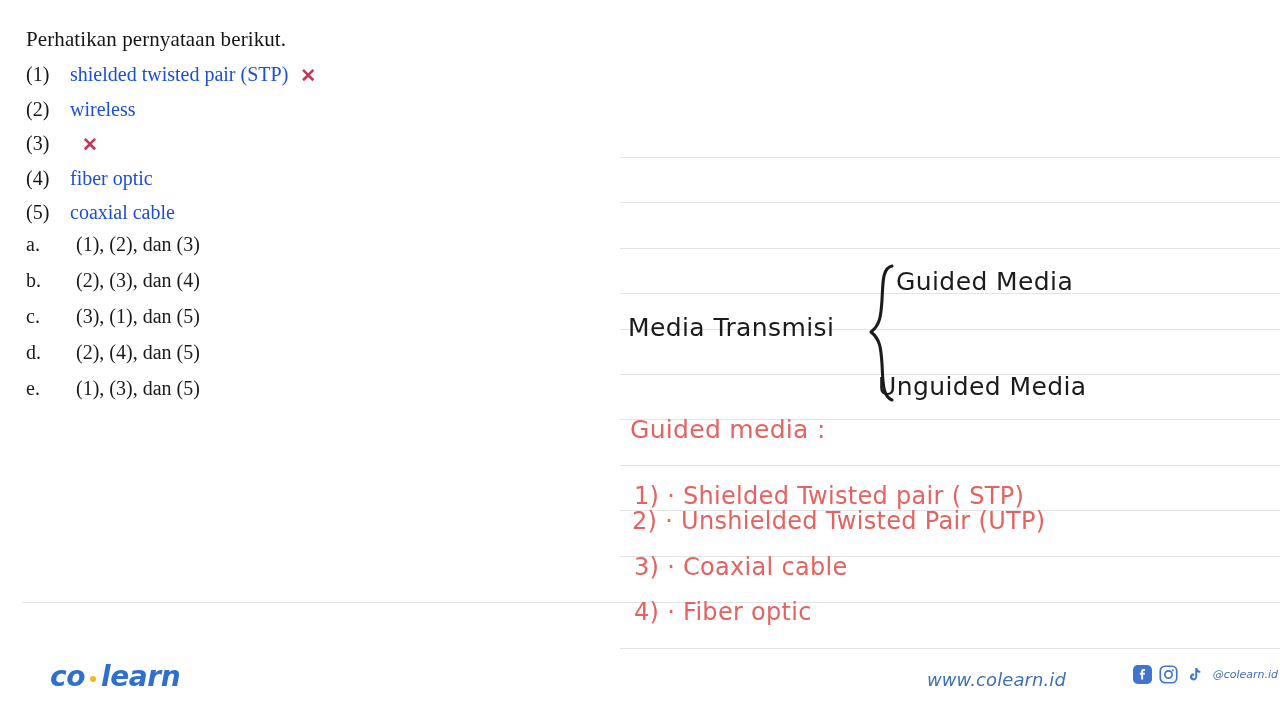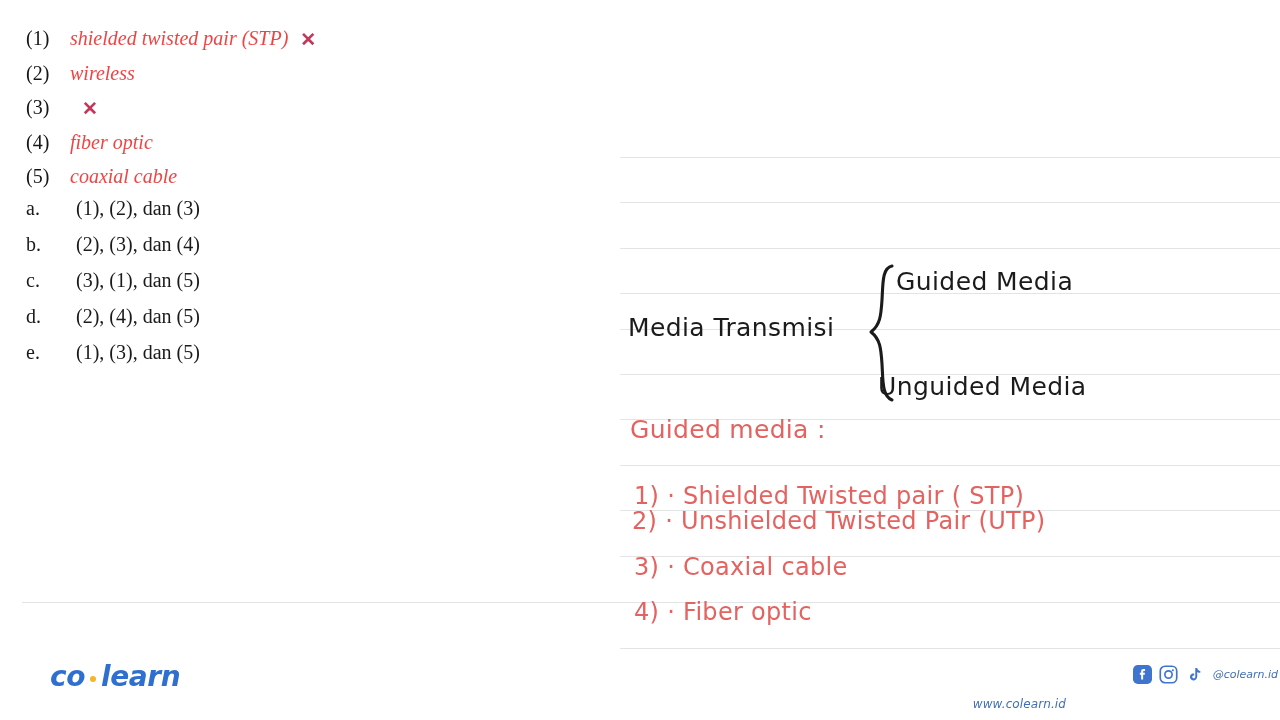--- a/index.html
+++ b/index.html
@@ -50,23 +50,22 @@
     font-size: 20px;
     line-height: 1.2;
   }
   .stmt-num {
     width: 44px;
     flex: none;
     font-family: "Liberation Serif", serif;
     color: #161616;
   }
   .stmt-text {
-    font-style: italic;
     font-family: "Liberation Serif", serif;
-    color: #ef4444;
+    color: #1d4ed8;
     white-space: pre;
   }
   .xmark {
     display: inline-block;
     margin-left: 12px;
     color: #c2375a;
     font-style: normal;
     font-family: "Liberation Sans", sans-serif;
     font-weight: 600;
     font-size: 19px;
@@ -155,24 +154,23 @@
     background: #f5b52b;
     display: inline-block;
     margin: 0 5px;
     transform: translateY(2px);
   }
   .site-url {
     position: absolute;
     right: 230px;
     top: 27px;
     font-family: "DejaVu Sans", sans-serif;
-    font-size: 12px;
+    font-size: 18px;
     color: #3f6fb5;
     letter-spacing: .1px;
-    margin-top: 28px;
   }
   .social {
     position: absolute;
     right: 18px;
     top: 23px;
     display: flex;
     align-items: center;
     gap: 7px;
   }
   .social-handle {
@@ -197,20 +195,21 @@
   <div class="rule" style="left:620px; top:419px; width:660px;"></div>
   <div class="rule" style="left:620px; top:465px; width:660px;"></div>
   <div class="rule" style="left:620px; top:510px; width:660px;"></div>
   <div class="rule" style="left:620px; top:556px; width:660px;"></div>
   <div class="rule" style="left:22px; top:602px; width:1258px;"></div>
   <div class="rule" style="left:620px; top:648px; width:660px;"></div>
 </div>
 
 <div class="question-pane">
 
+  <p class="q-prompt">Perhatikan pernyataan berikut.</p>
 
   <ul class="stmt-list">
     <li class="stmt-row">
       <span class="stmt-num">(1)</span>
       <span class="stmt-text">shielded twisted pair (STP)</span>
       <span class="xmark">✕</span>
     </li>
     <li class="stmt-row">
       <span class="stmt-num">(2)</span>
       <span class="stmt-text">wireless</span>

